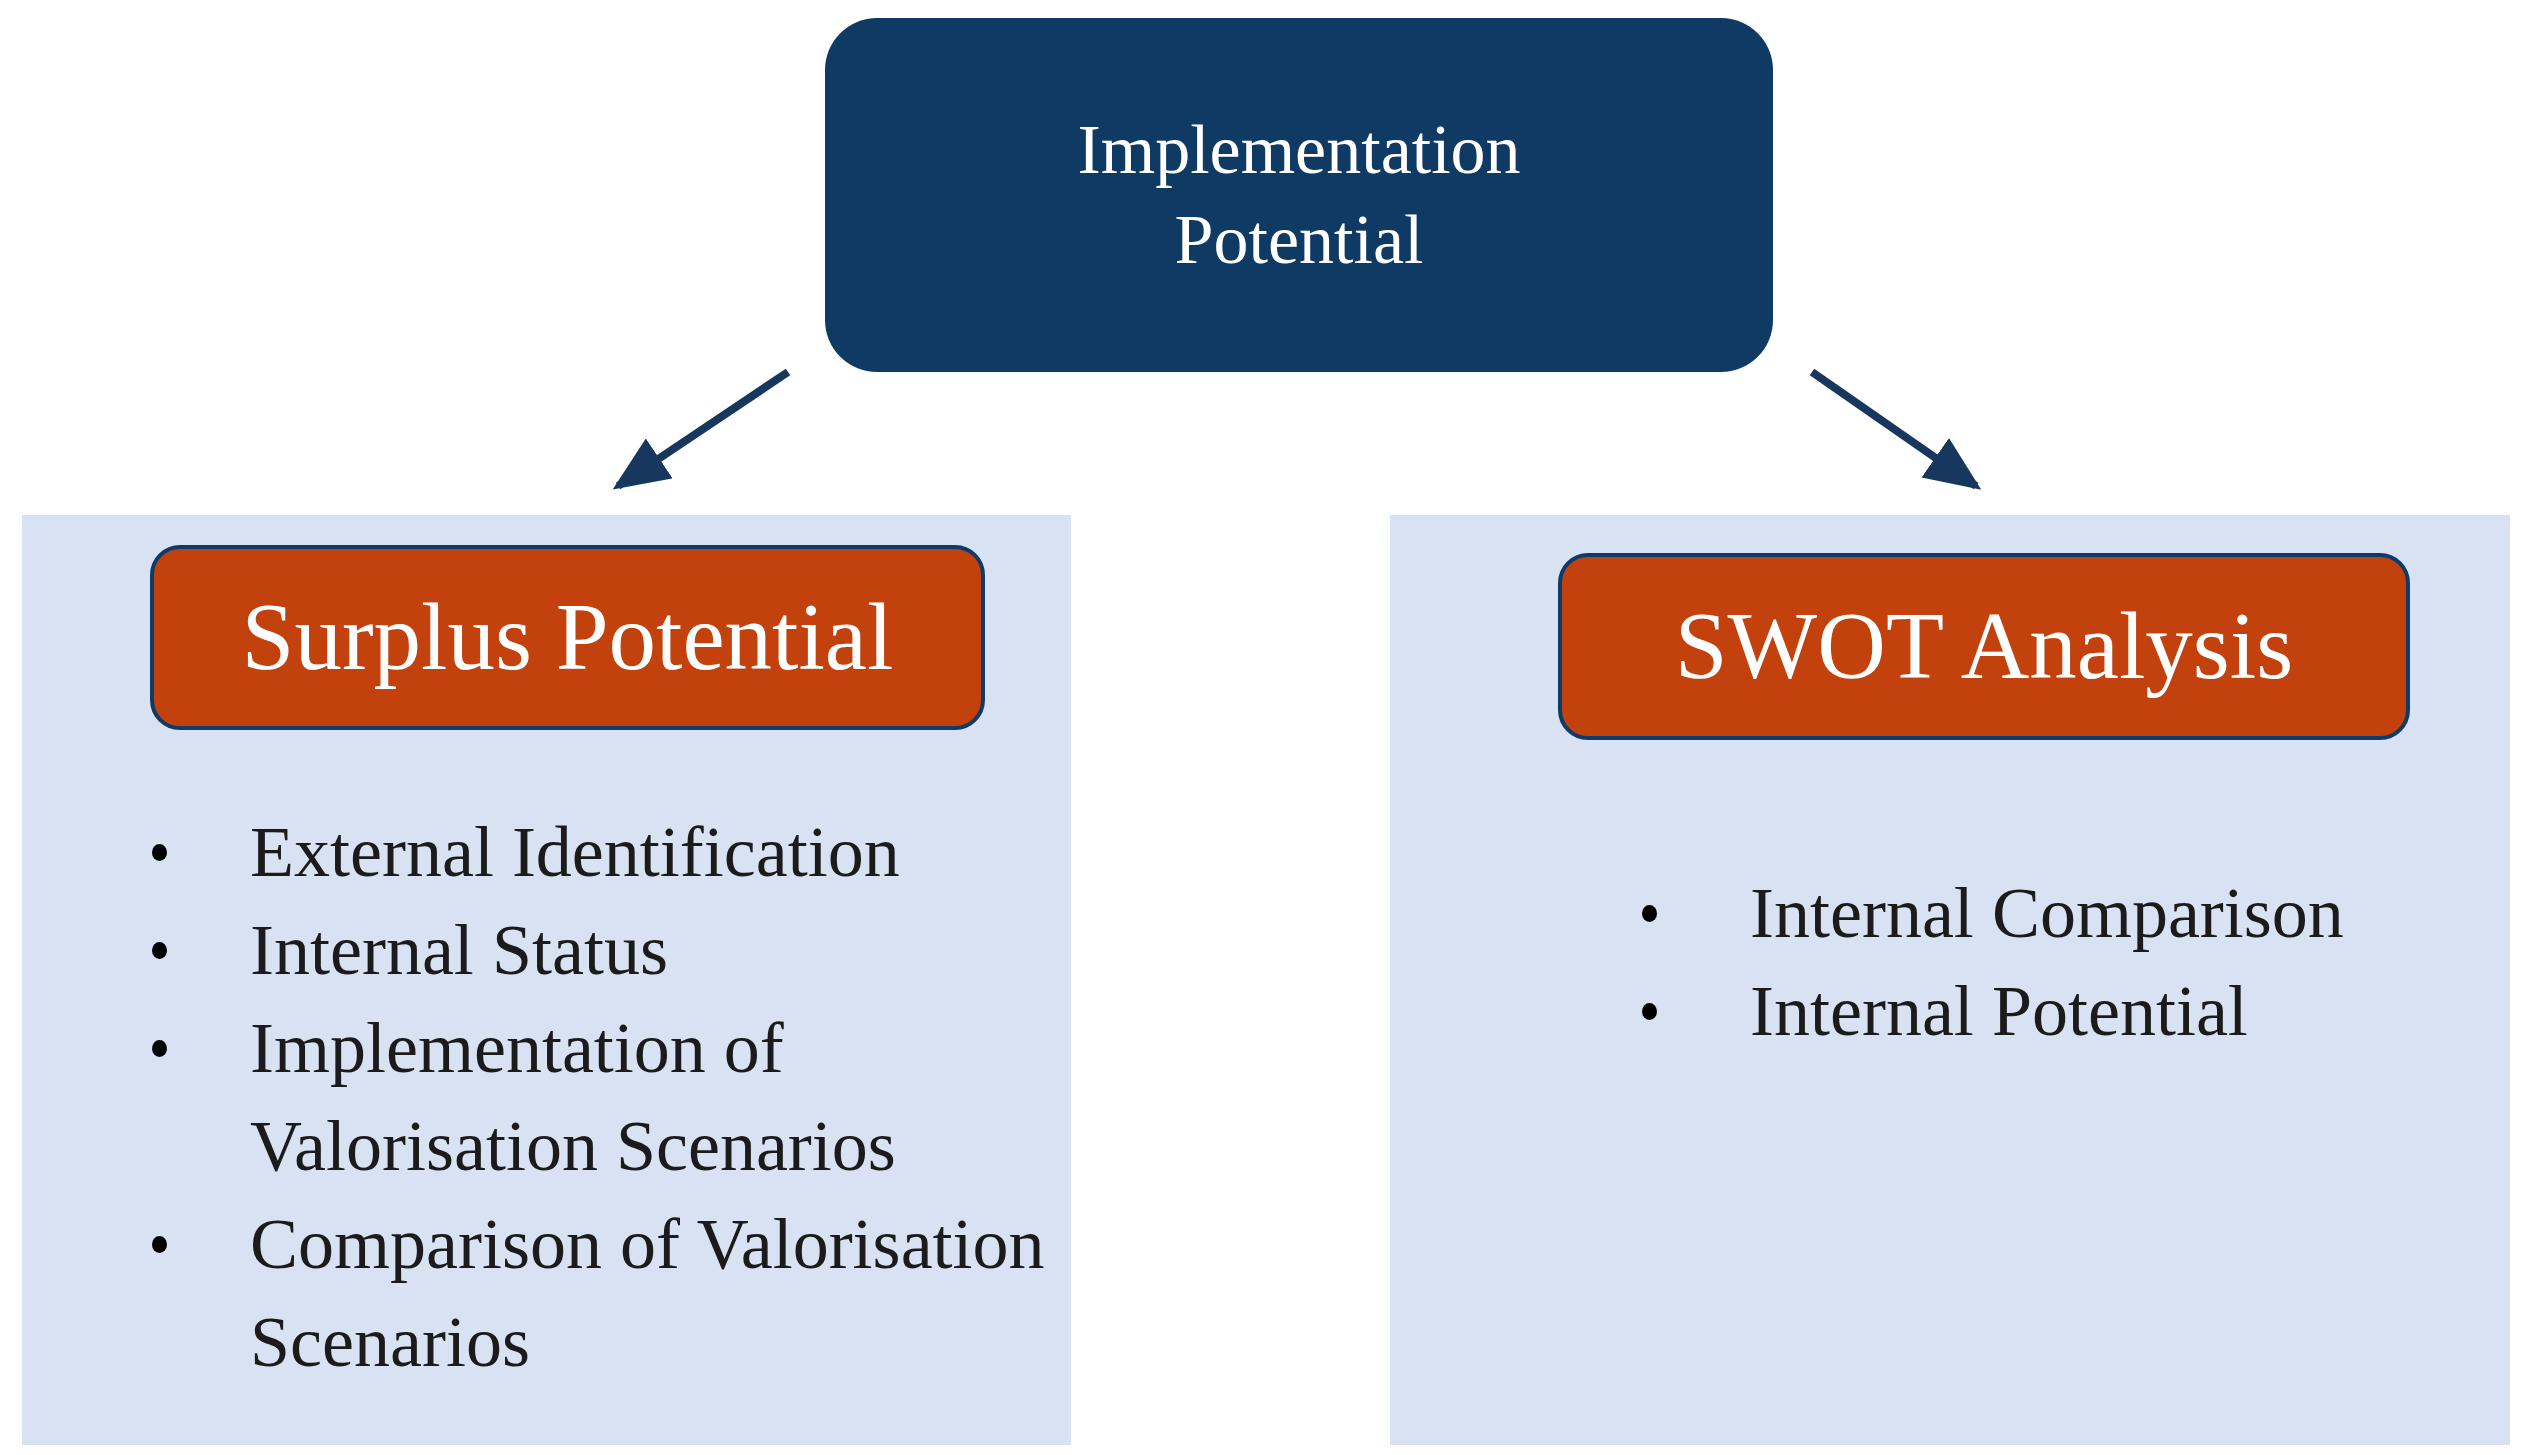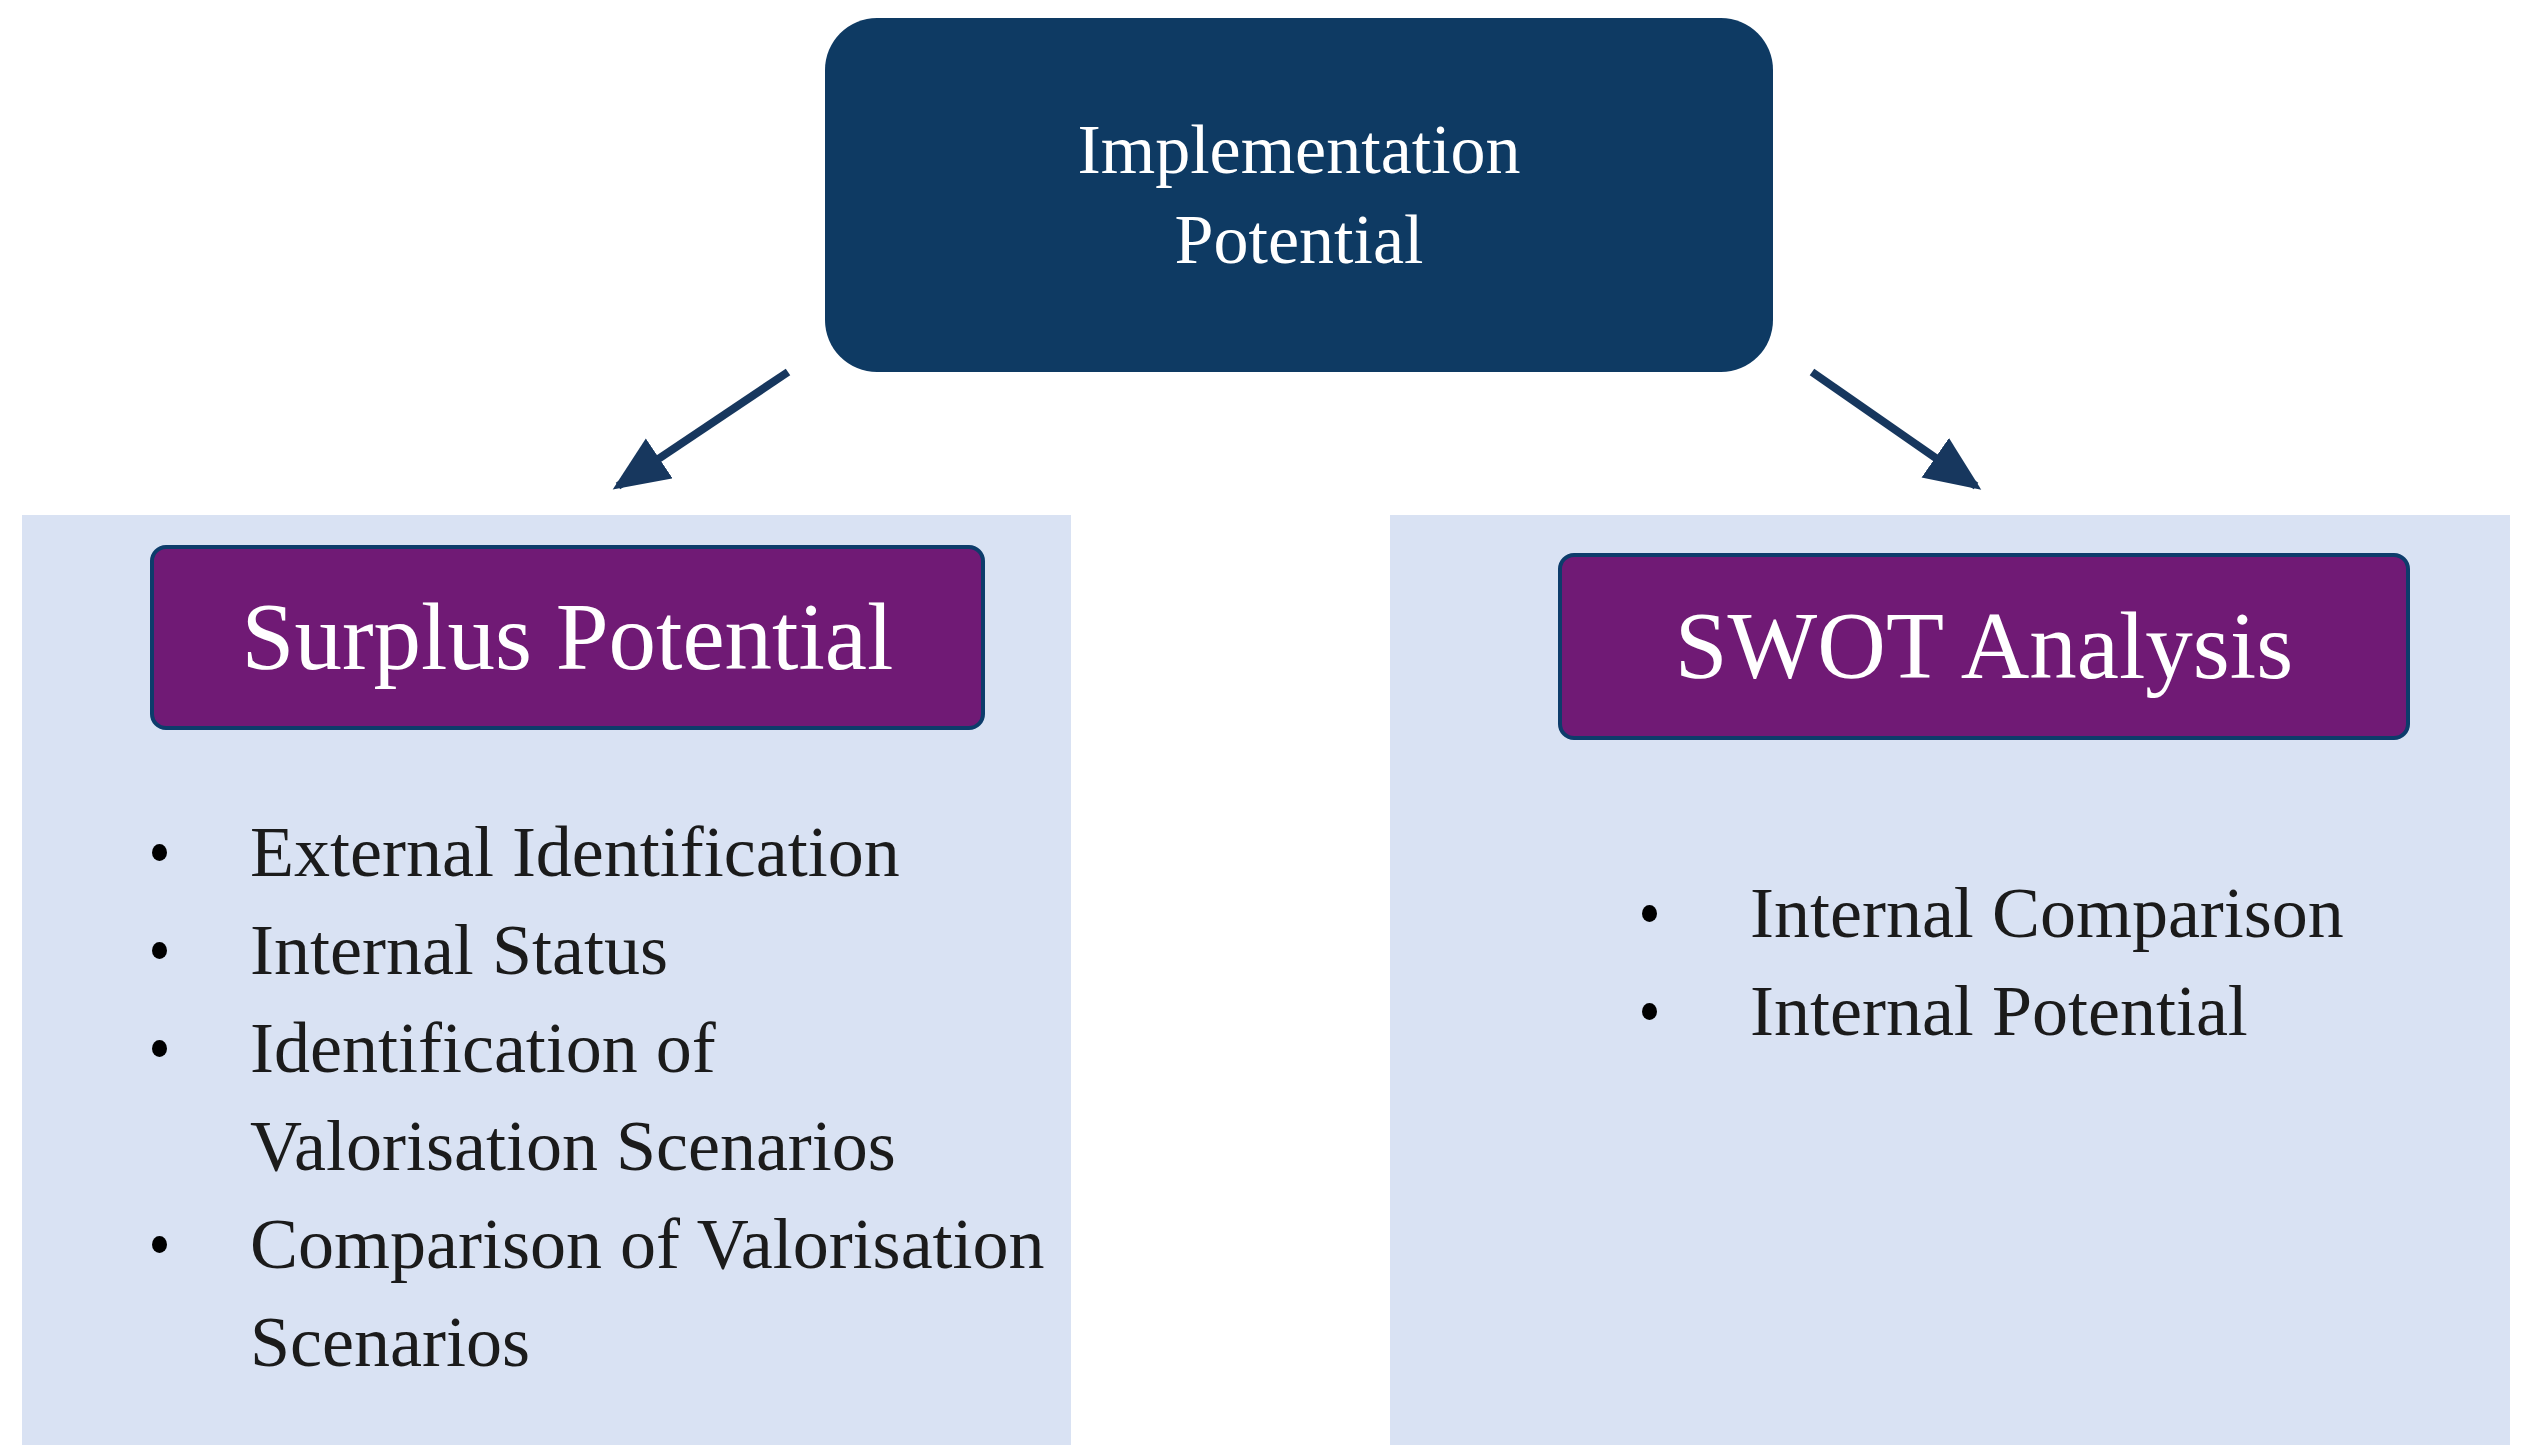--- a/index.html
+++ b/index.html
@@ -45,23 +45,23 @@
     top: 515px;
     height: 930px;
     background: #d9e2f3;
   }
   .panel.left  { left: 22px;   width: 1049px; }
   .panel.right { left: 1390px; width: 1120px; }
 
   
   .node {
     position: absolute;
-    background: #701a75;
+    background: #c2410c;
     border: 4px solid #0d3c6b;
-    border-radius: 16px;
+    border-radius: 30px;
     box-sizing: border-box;
     display: flex;
     align-items: center;
     justify-content: center;
     text-align: center;
   }
   .panel.left .node  { left: 128px; top: 30px; width: 835px; height: 185px; }
   .panel.right .node { left: 168px; top: 30px; width: 852px; height: 187px; margin-top: 8px; }
   .node span {
     color: #ffffff;
@@ -117,21 +117,21 @@
     <line x1="1812" y1="372" x2="1976" y2="486" stroke="#17375e" stroke-width="8" marker-end="url(#ah)"></line>
   </svg>
 
   <section class="panel left">
     <div class="node">
       <span>Surplus Potential</span>
     </div>
     <ul class="bullets">
         <li>External Identification</li>
         <li>Internal Status</li>
-        <li>Identification of Valorisation Scenarios</li>
+        <li>Implementation of Valorisation Scenarios</li>
         <li>Comparison of Valorisation Scenarios</li>
       </ul>
   </section>
 
   <section class="panel right">
     <div class="node">
       <span>SWOT Analysis</span>
     </div>
     <ul class="bullets">
         <li>Internal Comparison</li>

